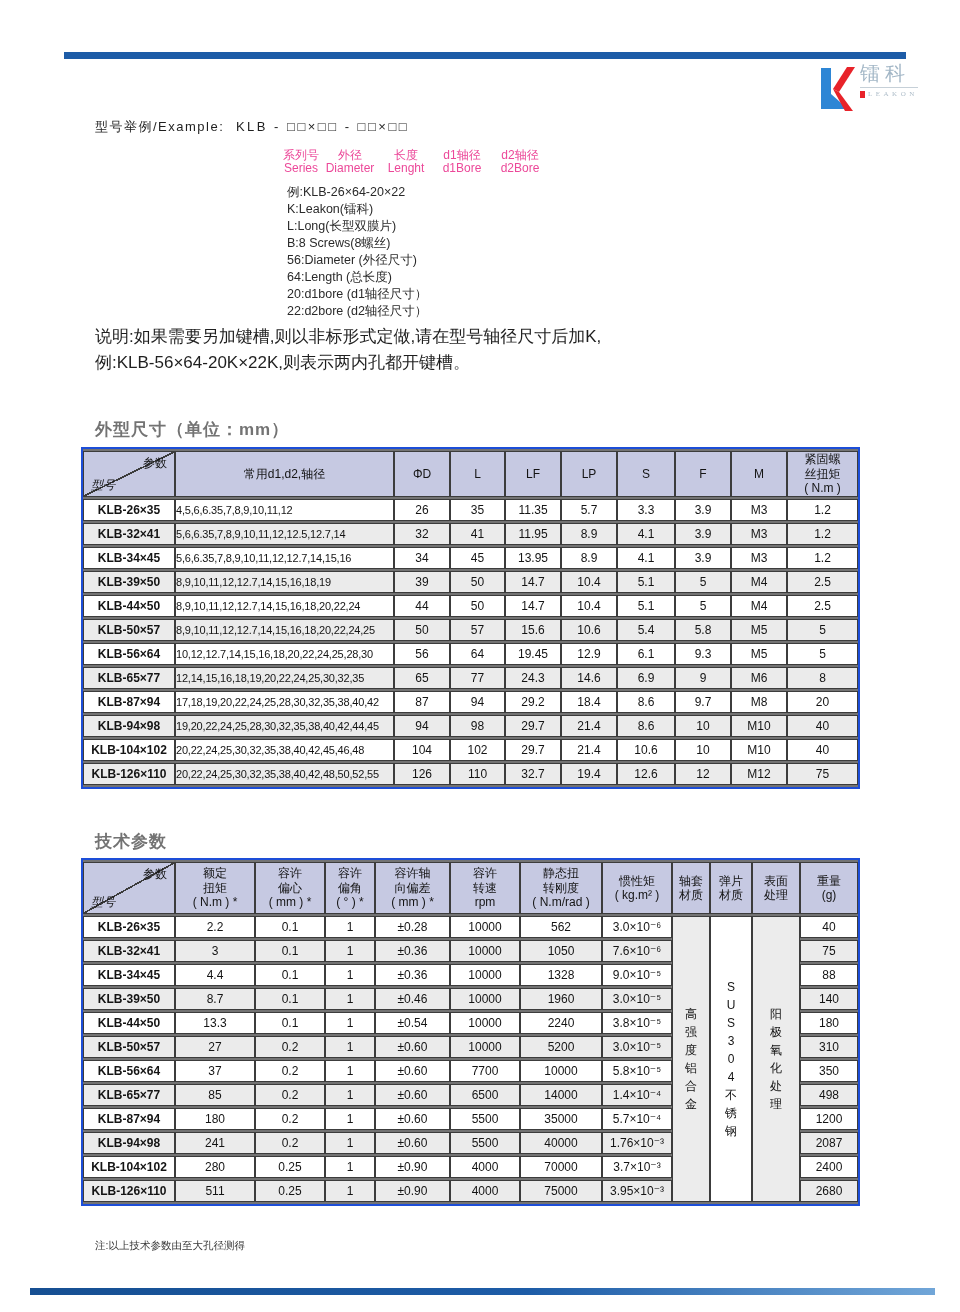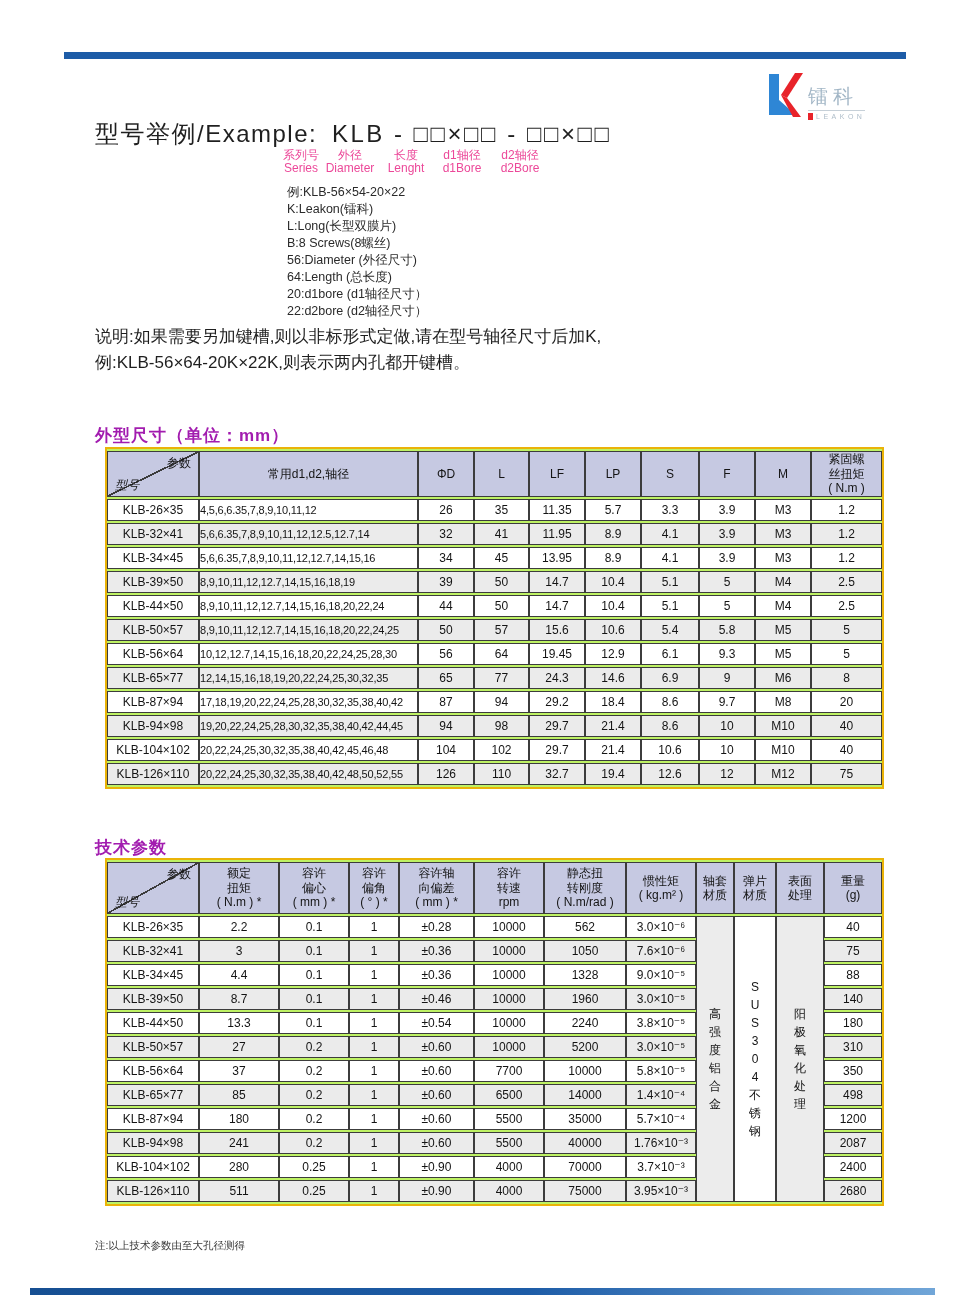--- a/index.html
+++ b/index.html
@@ -4,65 +4,65 @@
 <style>
   html,body{margin:0;padding:0;background:#fff;}
   .page{position:relative;width:960px;height:1312px;background:#fff;overflow:hidden;
         font-family:"Liberation Sans","DejaVu Sans",sans-serif;color:#222;}
 
   .top-bar{position:absolute;left:64px;top:52px;width:842px;height:7px;background:#1d5ca7;}
   .bottom-bar{position:absolute;left:30px;top:1288px;width:905px;height:7px;
               background:linear-gradient(90deg,#164f92 0%,#1d5ca7 55%,#71a6d8 100%);}
 
   
-  .logo{position:absolute;left:766px;top:62px;width:115px;height:58px;display:flex;align-items:flex-end;}
+  .logo{position:absolute;left:818px;top:62px;width:115px;height:58px;display:flex;align-items:flex-start;font-family:Liberation Serif, serif;}
   .logo svg{flex:0 0 auto;}
   .logo-text{margin-left:4px;}
   .logo-cn{font-size:20px;letter-spacing:5px;color:#a2b6c6;line-height:22px;}
   .logo-en-row{display:flex;align-items:center;border-top:1px solid #c6d0d8;margin-top:3px;padding-top:2px;}
   .logo-red-sq{display:inline-block;width:5px;height:7px;background:#e8232a;margin-right:3px;}
   .logo-en{font-size:7px;letter-spacing:3.5px;color:#aebdc9;}
 
   
-  .example-line{position:absolute;left:95px;top:118px;font-size:24px;color:#1f1f1f;}
+  .example-line{position:absolute;left:95px;top:118px;font-size:13px;color:#1f1f1f;}
   .example-label{letter-spacing:1.5px;}
   .example-code{letter-spacing:2.5px;margin-left:8px;}
   .ann-row{position:absolute;left:281px;display:flex;font-size:12px;color:#ec4899;}
   .ann-row.cn{top:147px;}
   .ann-row.en{top:161px;}
   .ann-row span{display:inline-block;text-align:center;}
   .ann-row span:nth-child(1){width:40px;}
   .ann-row span:nth-child(2){width:58px;}
   .ann-row span:nth-child(3){width:54px;}
   .ann-row span:nth-child(4){width:58px;}
   .ann-row span:nth-child(5){width:58px;}
   .example-notes{position:absolute;left:287px;top:184px;font-size:12.5px;line-height:17px;
                  white-space:pre-line;color:#2a2a2a;}
 
   .shuoming{position:absolute;left:95px;top:324px;font-size:17px;line-height:26px;
             white-space:pre-line;color:#1f1f1f;}
 
-  .section-title{position:absolute;left:95px;font-size:17px;font-weight:bold;color:#a21caf;letter-spacing:1px;margin-top:6px;}
+  .section-title{position:absolute;left:95px;font-size:17px;font-weight:bold;color:#737373;letter-spacing:1px;}
   .t1{top:418px;}
   .t2{top:830px;}
 
   
-  table.spec{position:absolute;left:105px;border-collapse:separate;border-spacing:0 2px;
-             table-layout:fixed;width:775px;border:2px solid #eab308;background:#bef264;}
+  table.spec{position:absolute;left:81px;border-collapse:separate;border-spacing:0 2px;
+             table-layout:fixed;width:775px;border:2px solid #1d4ed8;background:#737373;}
   table.dim{top:447px;}
   table.tech{top:858px;}
   .spec th,.spec td{border:1px solid #3c3c3c;text-align:center;vertical-align:middle;
                     padding:0;overflow:hidden;}
   .spec th{background:#c6c9e2;font-weight:normal;font-size:12px;line-height:1.2;white-space:pre-line;color:#141414;}
   .dim th{height:44px;}
   .tech th{height:50px;}
   .spec td{height:20px;font-size:12px;color:#141414;background:#fff;}
   .spec tbody tr:nth-child(even) td{background:#ebebeb;}
   .spec td.dlist{text-align:left;font-size:11px;letter-spacing:-0.2px;}
-  .spec td.model{font-size:12px;}
+  .spec td.model{font-size:12px;font-weight:bold;}
   .spec td.vtext{white-space:pre-line;line-height:1.5;font-size:12px;vertical-align:middle;}
   .spec td.vg{background:#ececec !important;}
   .spec td.vw{background:#ffffff !important;}
 
   th.corner{position:relative;
     background-image:linear-gradient(to bottom right,transparent calc(50% - 0.8px),
       #3c3c3c calc(50% - 0.8px),#3c3c3c calc(50% + 0.8px),transparent calc(50% + 0.8px));}
   th.corner .c-top{position:absolute;top:4px;right:7px;font-size:12px;}
   th.corner .c-bot{position:absolute;bottom:4px;left:7px;font-size:12px;font-style:italic;}
 
@@ -103,21 +103,21 @@
       <span>d2轴径</span>
     </div>
   <div class="ann-row en">
       <span>Series</span>
       <span>Diameter</span>
       <span>Lenght</span>
       <span>d1Bore</span>
       <span>d2Bore</span>
     </div>
 
-  <div class="example-notes">例:KLB-56×54-20×22
+  <div class="example-notes">例:KLB-26×64-20×22
 K:Leakon(镭科)
 L:Long(长型双膜片)
 B:8 Screws(8螺丝)
 56:Diameter (外径尺寸)
 64:Length (总长度)
 20:d1bore (d1轴径尺寸）
 22:d2bore (d2轴径尺寸）</div>
 
   <div class="shuoming">说明:如果需要另加键槽,则以非标形式定做,请在型号轴径尺寸后加K,
 例:KLB-56×64-20K×22K,则表示两内孔都开键槽。</div>

